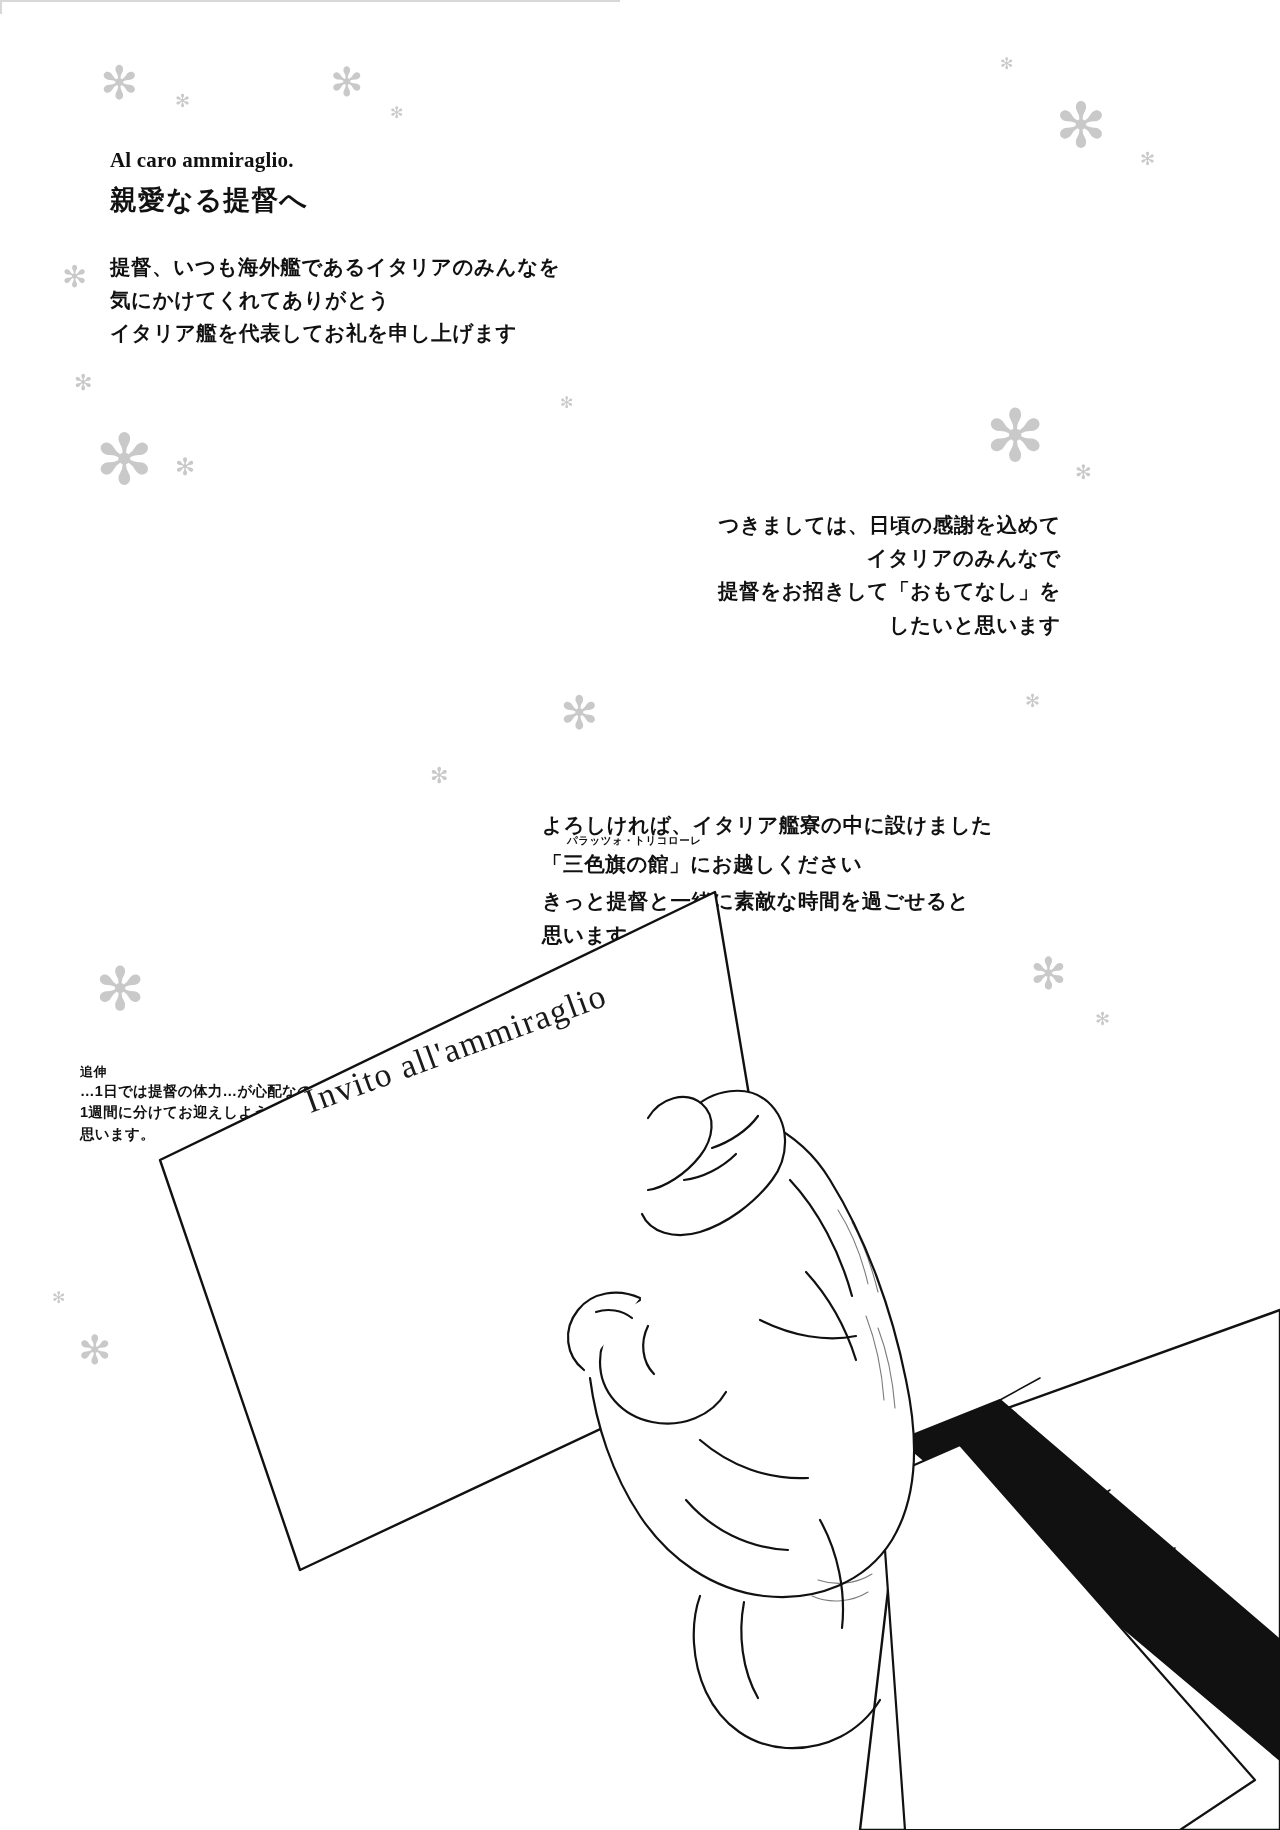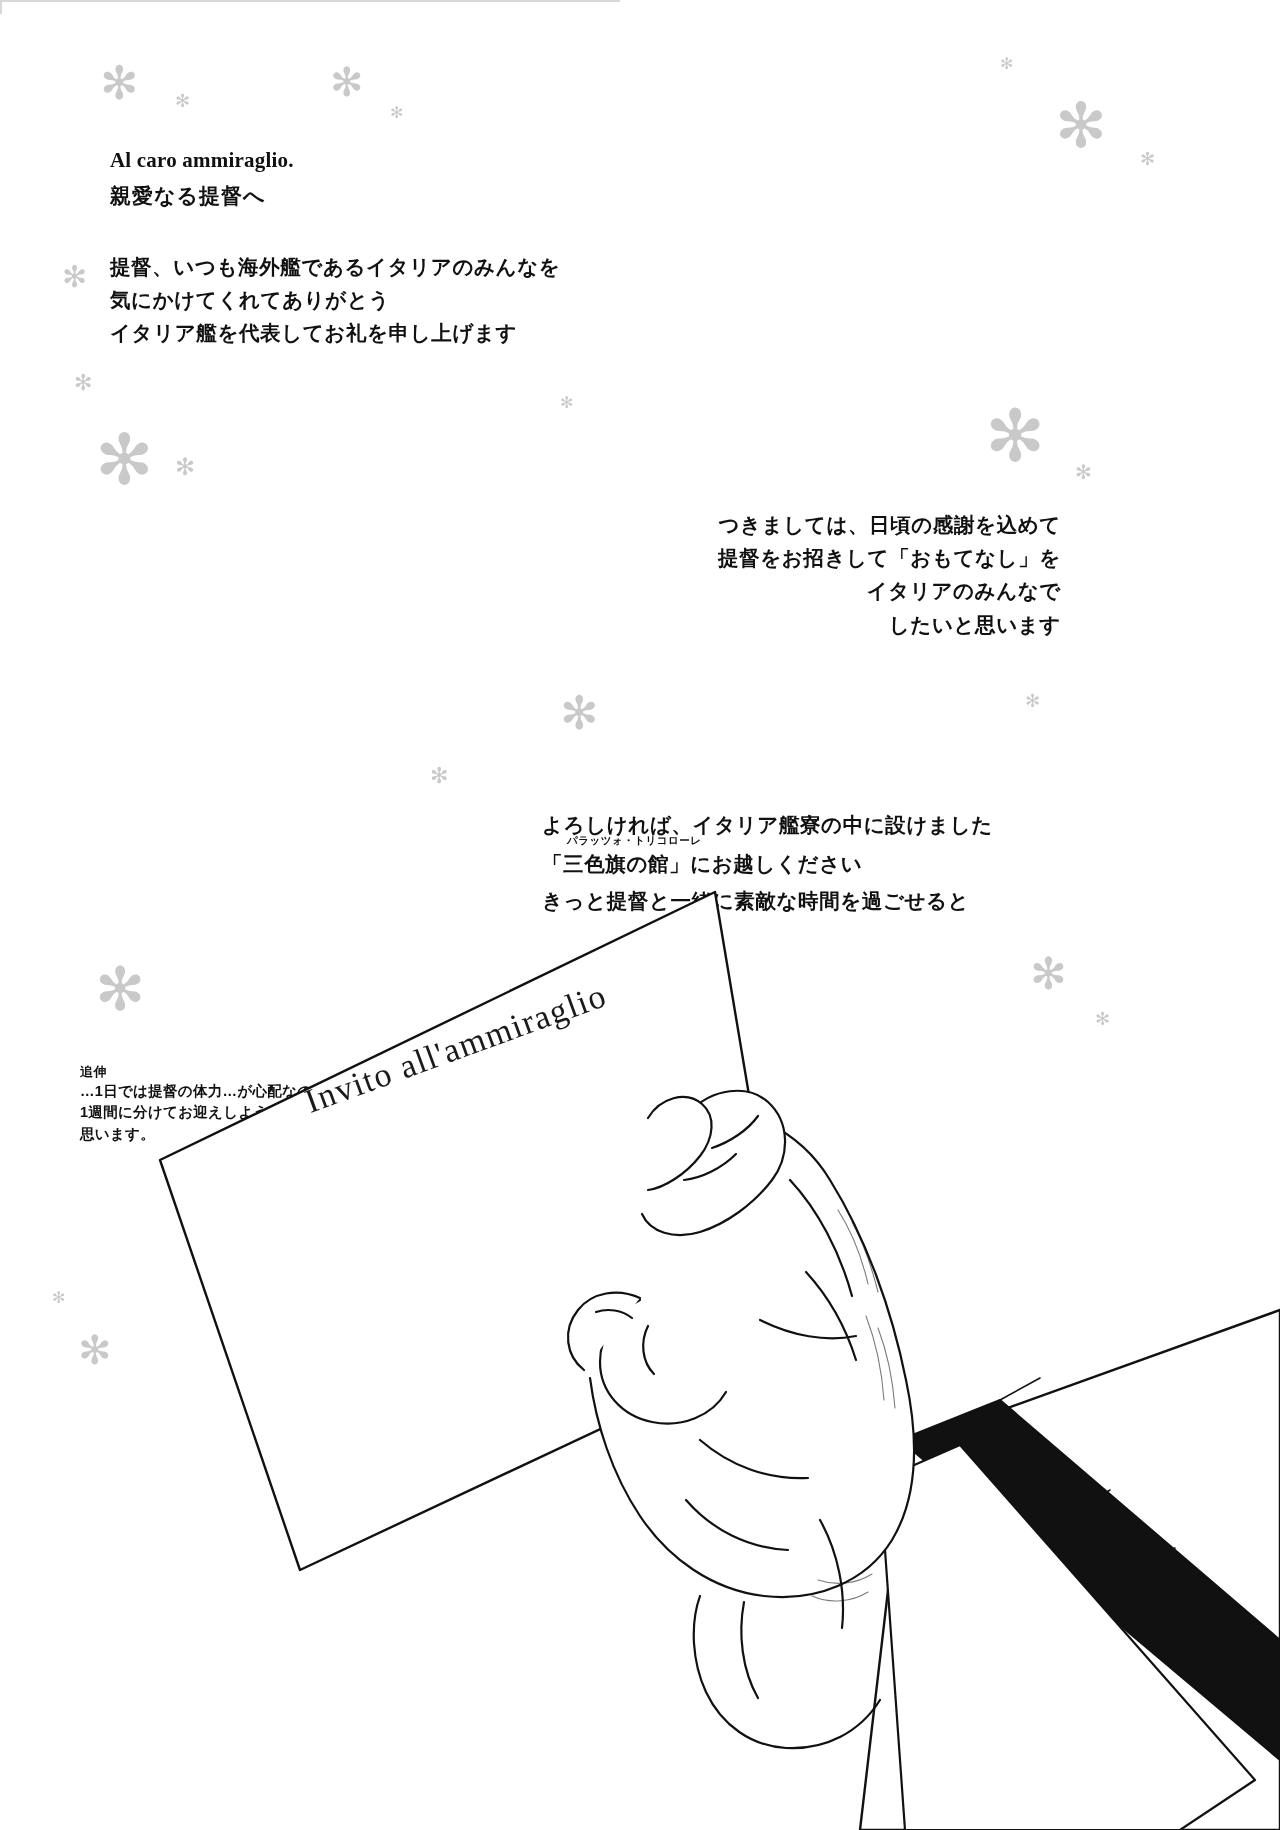--- a/index.html
+++ b/index.html
@@ -44,21 +44,21 @@
   .tb { position: absolute; }
   .line { display: block; white-space: pre; }
 
   .salut-en {
     font-family: "Liberation Serif", serif;
     font-size: 21px;
     font-weight: 700;
     letter-spacing: 0.2px;
   }
   .salut-jp {
-    font-size: 21px;
+    font-size: 27px;
     font-weight: 700;
     letter-spacing: 1px;
     margin-top: 9px;
   }
 
   .body-jp {
     font-size: 20.5px;
     font-weight: 700;
     letter-spacing: 0.6px;
     line-height: 1.62;
@@ -146,29 +146,30 @@
   </div>
 
   <div class="tb body-jp" style="left:110px; top:250px;">
     <span class="line">提督、いつも海外艦であるイタリアのみんなを</span>
     <span class="line">気にかけてくれてありがとう</span>
     <span class="line">イタリア艦を代表してお礼を申し上げます</span>
   </div>
 
   <div class="tb body-jp" style="left:718px; top:508px;text-align:right;">
     <span class="line">つきましては、日頃の感謝を込めて</span>
+    <span class="line">イタリアのみんなで</span>
     <span class="line">提督をお招きして「おもてなし」を</span>
-    <span class="line">イタリアのみんなで</span>
     <span class="line">したいと思います</span>
   </div>
 
   <div class="tb body-jp" style="left:542px; top:808px;">
     <span class="line">よろしければ、イタリア艦寮の中に設けました</span>
     <span class="line" style="margin-top:6px;"><span>「</span><span class="ruby-wrap"><span class="ruby">パラッツォ・トリコローレ</span><span>三色旗の館</span></span><span>」にお越しください</span></span>
     <span class="line" style="margin-top:4px;">きっと提督と一緒に素敵な時間を過ごせると</span>
+    <span class="line">思います</span>
   </div>
 
   <div class="tb" style="left:80px; top:1063px;">
     <span class="line ps-title">追伸</span>
     <span class="line ps-body">…1日では提督の体力…が心配なので</span>
     <span class="line ps-body">1週間に分けてお迎えしようと</span>
     <span class="line ps-body">思います。</span>
   </div>
 
   <svg class="illus" viewBox="0 0 1280 950">

